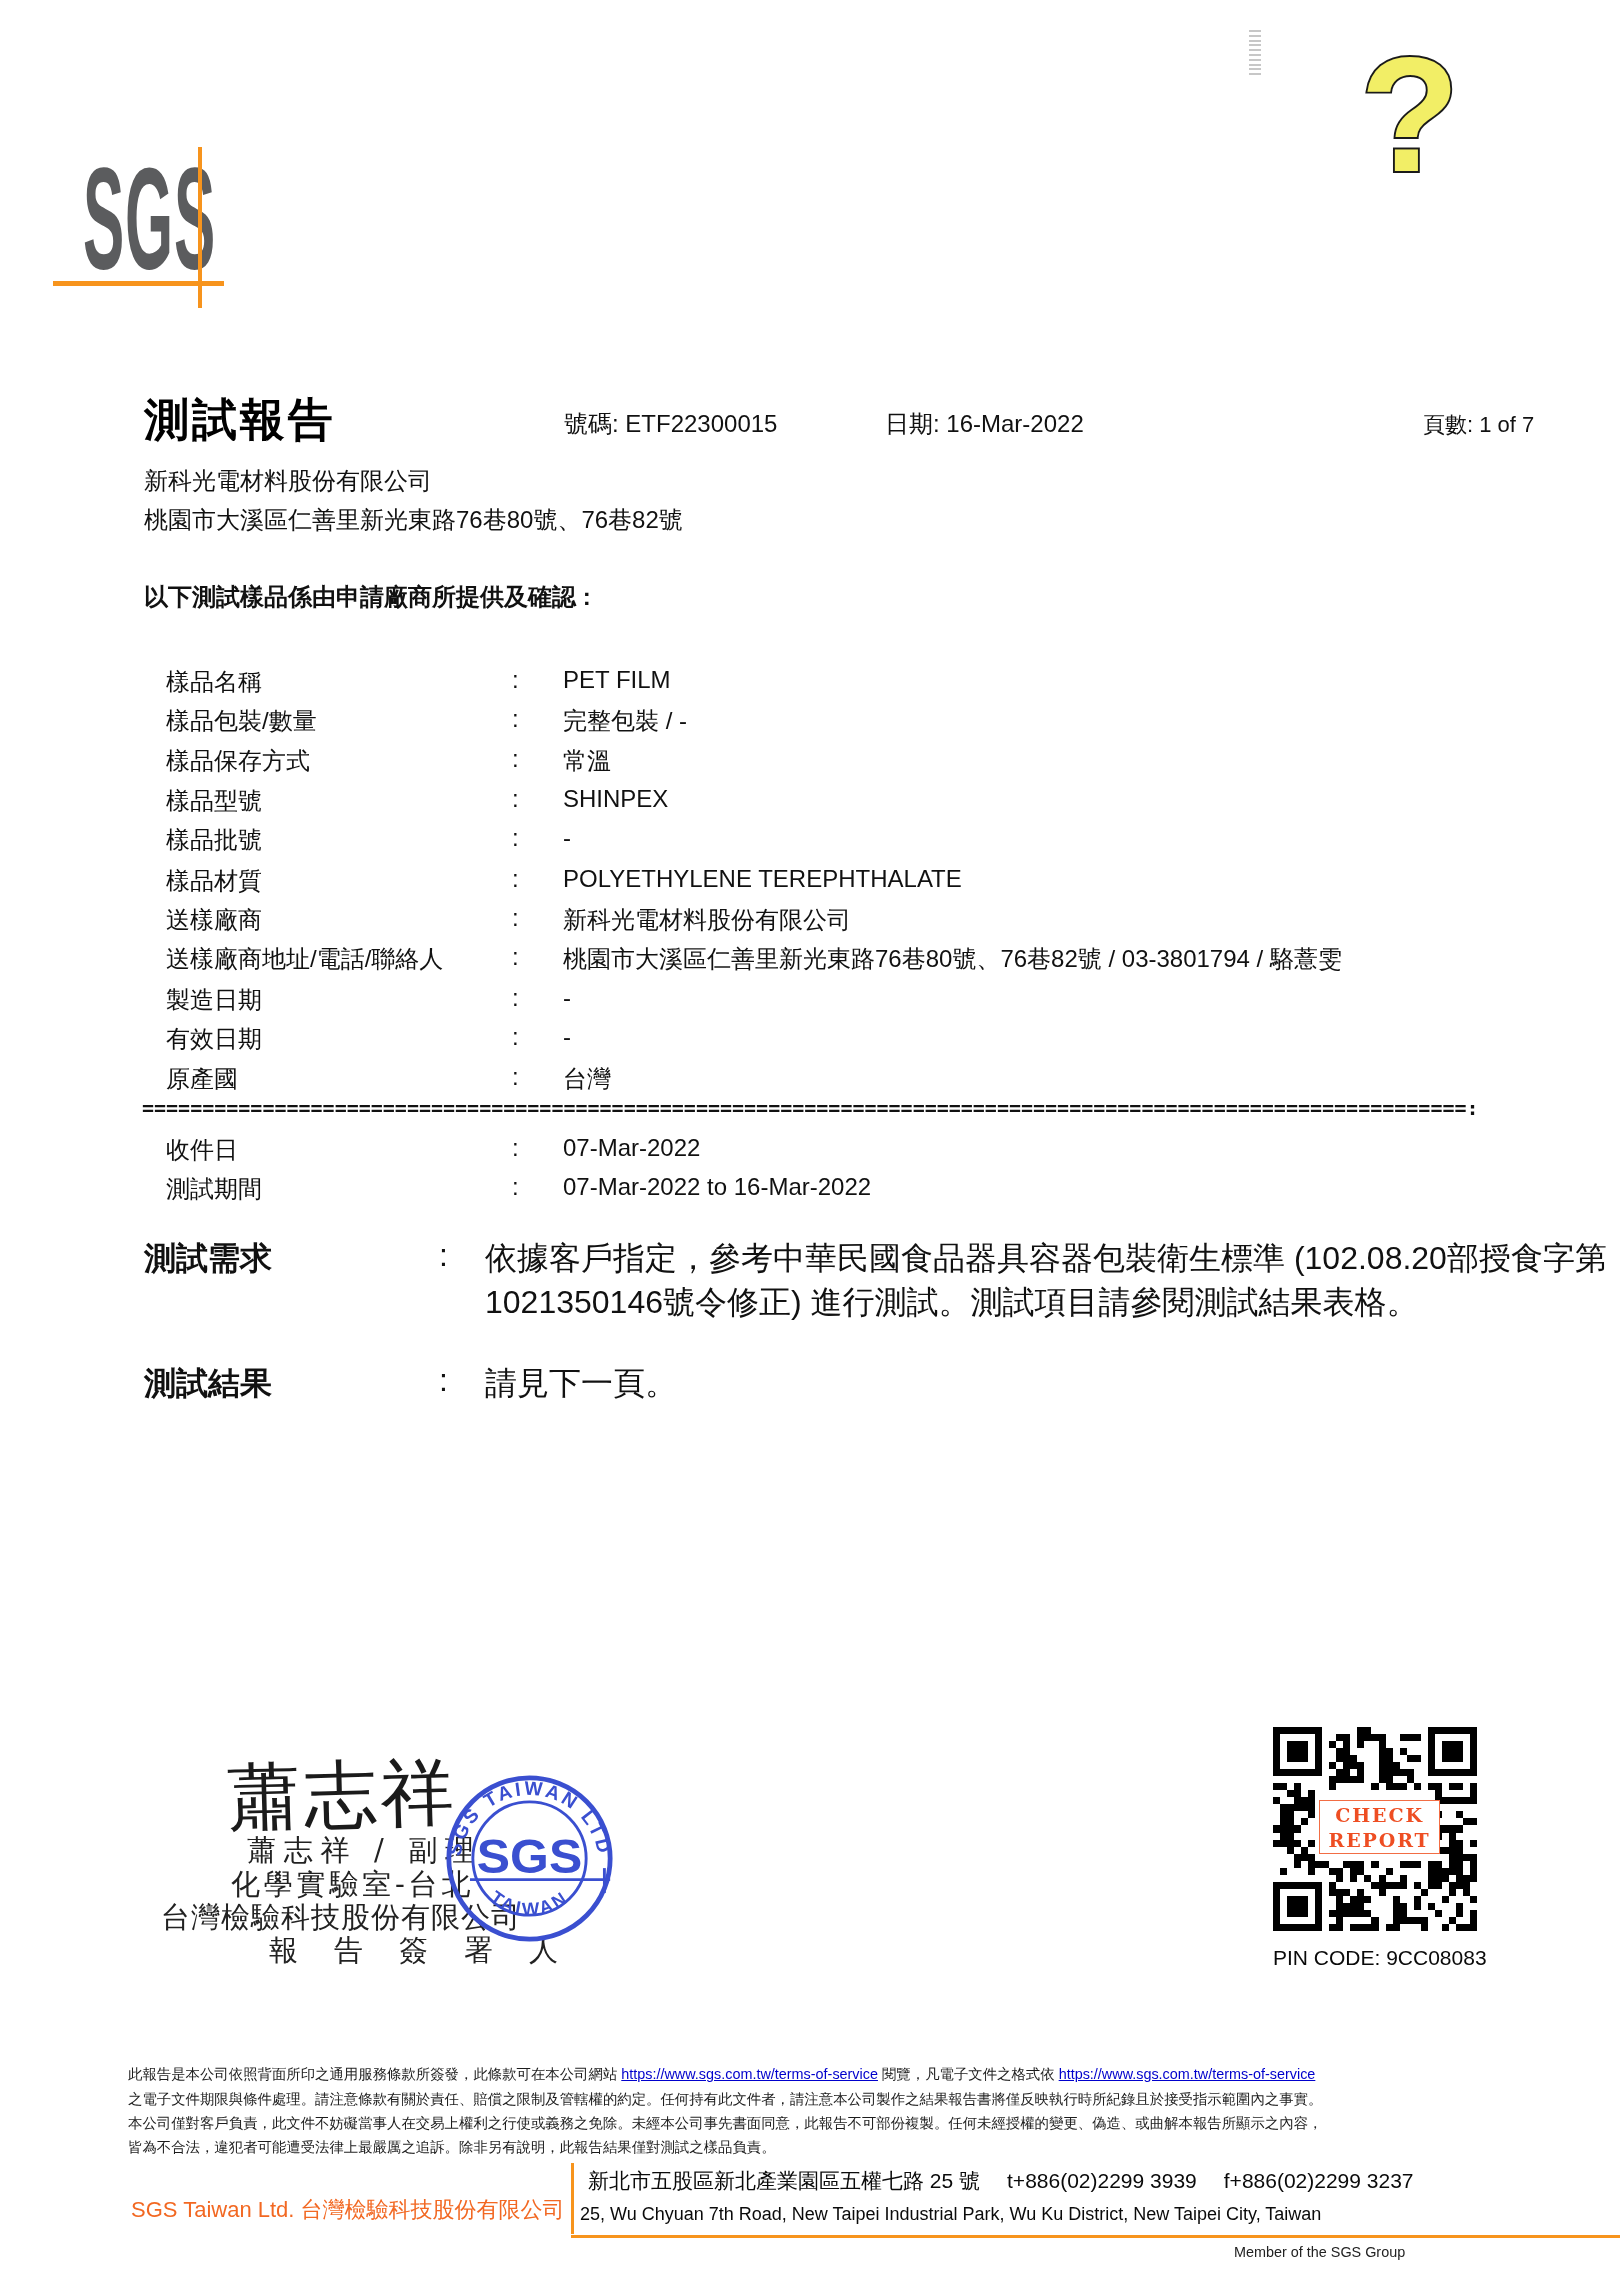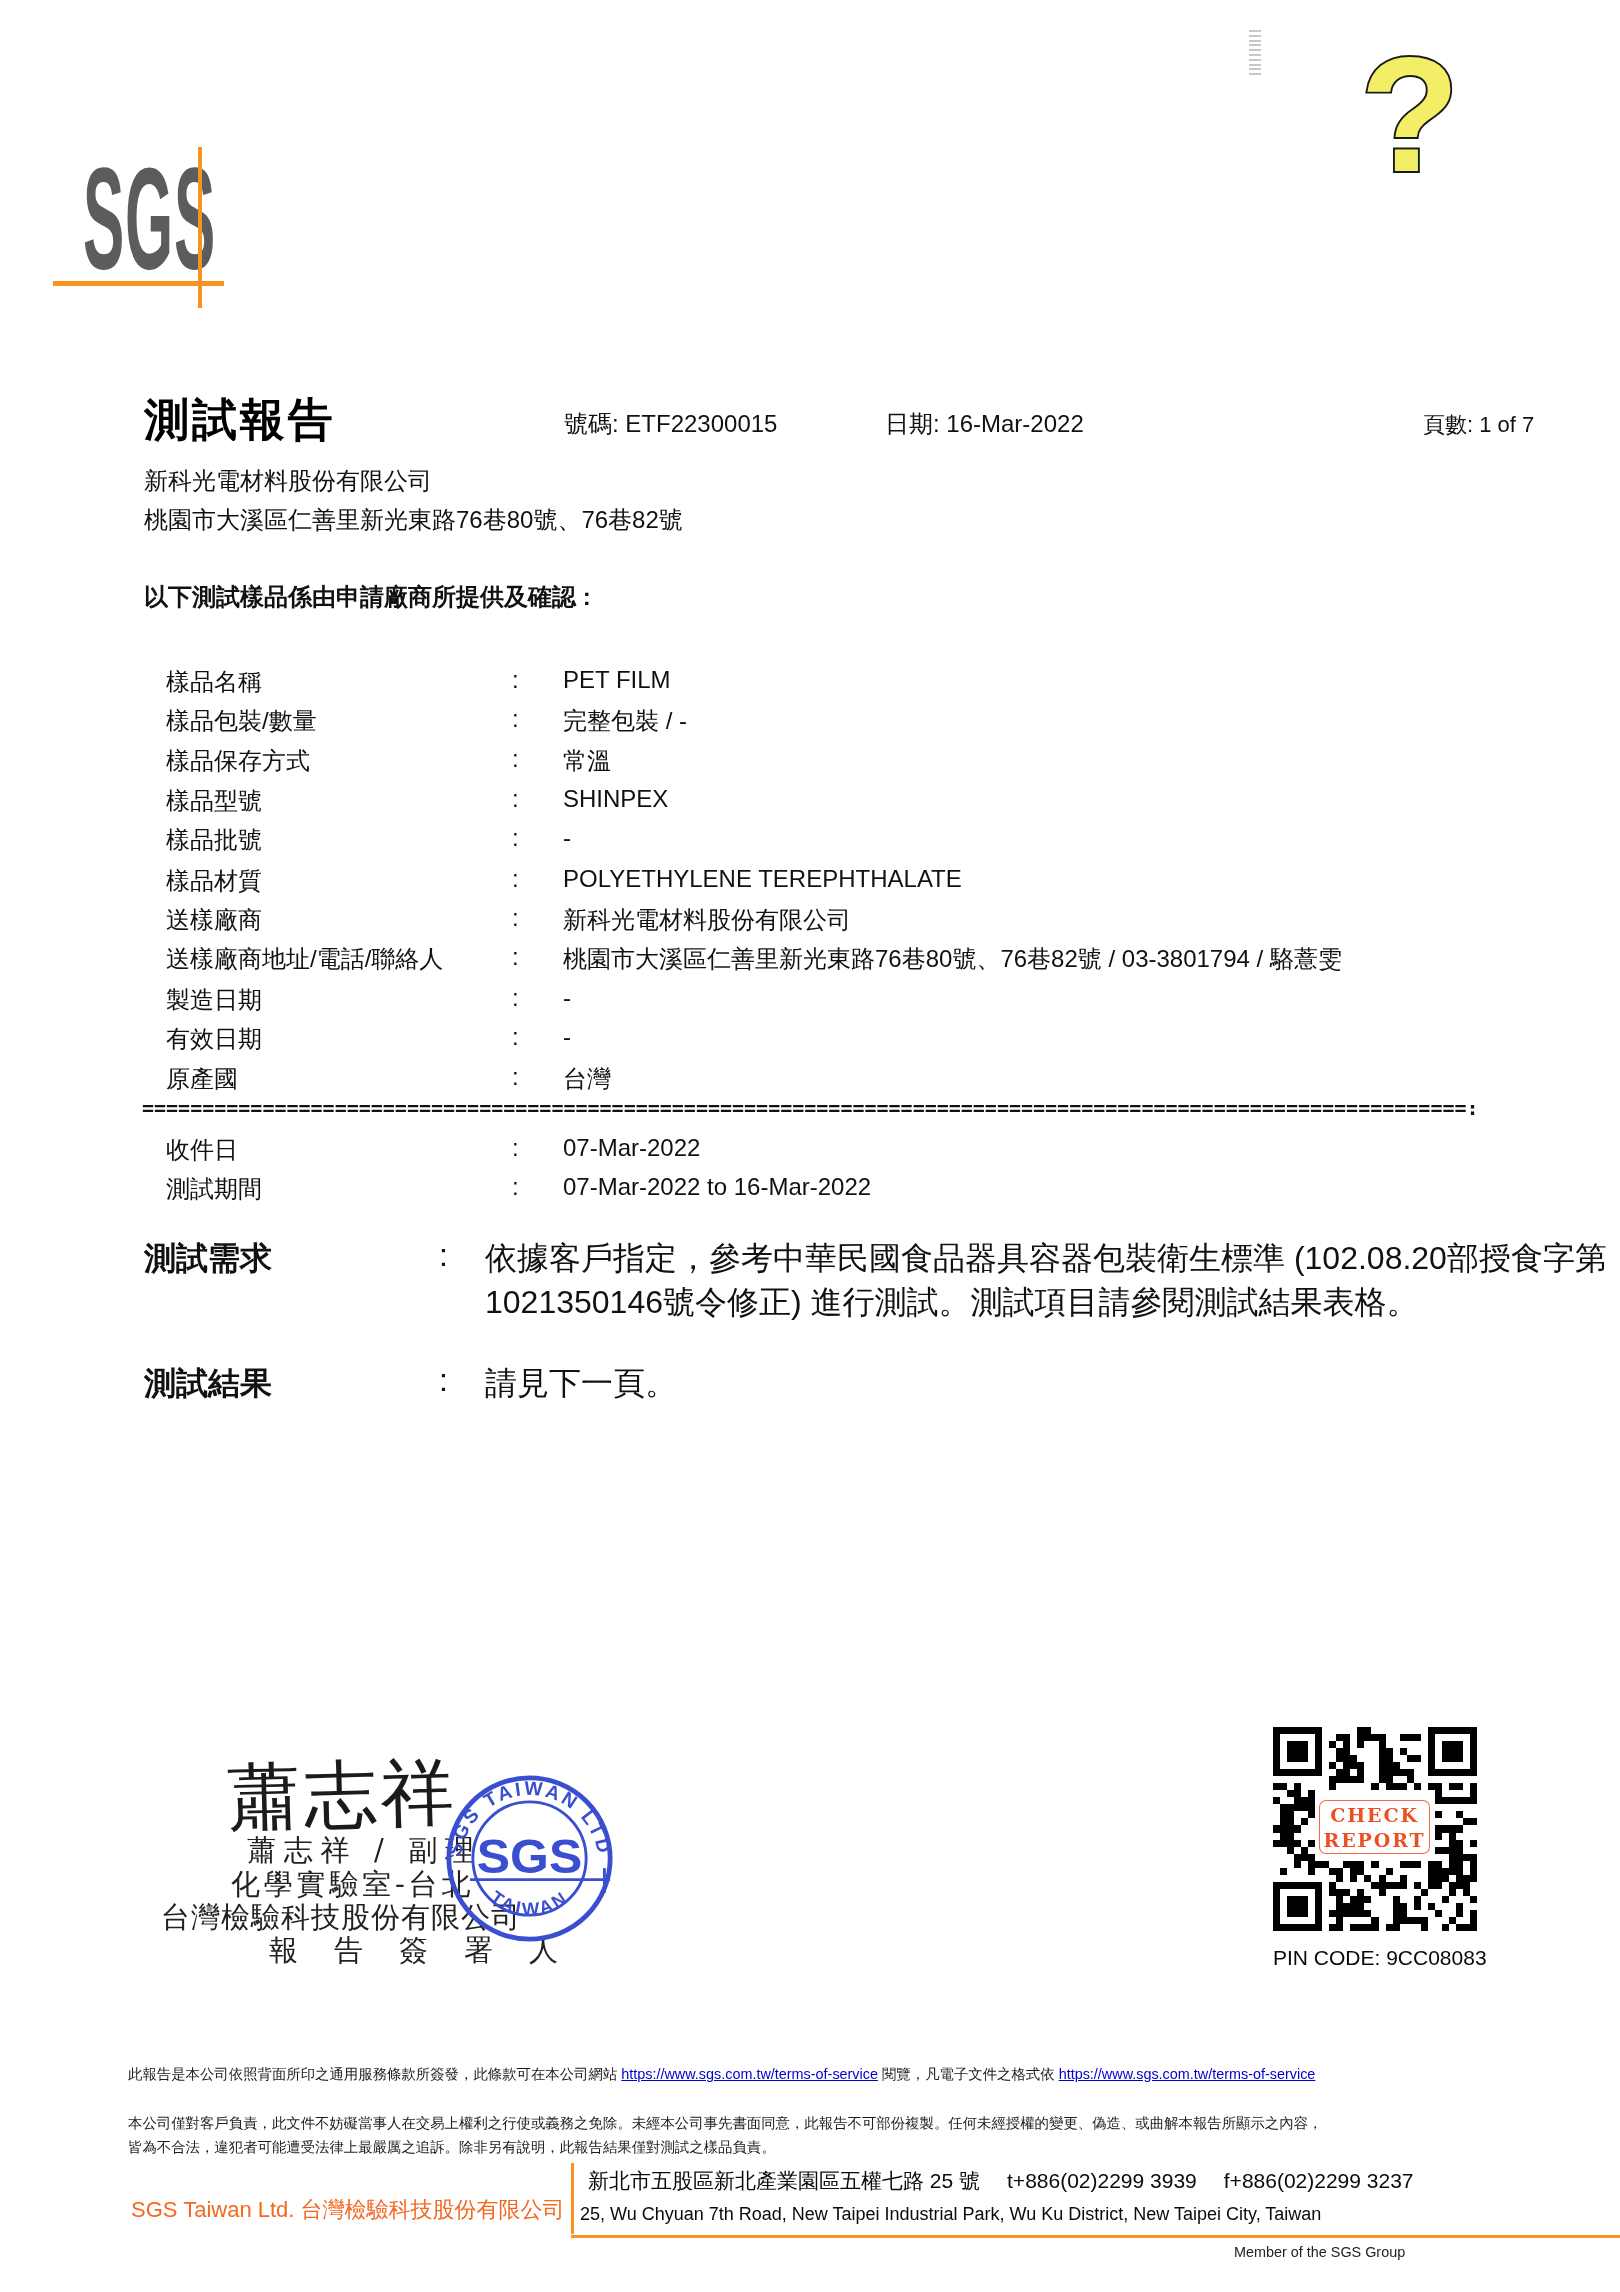--- a/index.html
+++ b/index.html
@@ -48,22 +48,22 @@
             color:#1b1b1b;transform:rotate(-1.5deg);letter-spacing:3.8px;}
   .sig-line{font-family:"DejaVu Serif","Liberation Serif",serif;color:#222;font-size:29px;}
   .sig-l1{left:247px;top:1831px;letter-spacing:7.7px;}
   .sig-l2{left:231px;top:1865px;letter-spacing:3.8px;}
   .sig-l3{left:161px;top:1898px;letter-spacing:1px;}
   .sig-l4{left:237px;top:1931px;letter-spacing:13.4px;margin-left:32px;}
   .stamp{left:445px;top:1774px;}
 
   
   .qr-wrap{left:1273px;top:1727px;width:204px;height:204px;}
-  .qr-overlay{position:absolute;left:46px;top:73px;width:111px;height:54px;background:#fff;
-              border:1.9px solid rgba(240,84,35,.85);border-radius:7px;text-align:center;
+  .qr-overlay{position:absolute;left:46px;top:73px;width:121px;height:54px;background:#fff;
+              border:1.9px solid rgba(240,84,35,.85);border-radius:0;text-align:center;
               font-family:"DejaVu Serif","Liberation Serif",serif;font-weight:bold;font-size:19px;
               line-height:25px;color:#ee4e23;letter-spacing:1.9px;padding-top:1.9px;box-sizing:border-box;}
   .pin{left:1273px;top:1946px;width:204px;text-align:center;font-size:21px;color:#0a0a0a;}
 
   
   .disc{font-size:14.4px;color:#1c1c1c;left:128px;}
   .disc a{color:#0000cc;text-decoration:underline;}
   .d1{top:2065px;} .d2{top:2090px;} .d3{top:2114px;} .d4{top:2138px;}
 
   .f-zh{left:588px;top:2167px;font-size:21px;color:#0a0a0a;}
@@ -456,20 +456,21 @@
         <rect x="2" y="24" width="3" height="3" fill="#000"></rect>
       </svg>
     <div class="qr-overlay">
       <div>CHECK</div>
       <div>REPORT</div>
     </div>
   </div>
   <div class="abs pin nw">PIN CODE: 9CC08083</div>
 
   <div class="abs disc d1 nw"><span>此報告是本公司依照背面所印之通用服務條款所簽發，此條款可在本公司網站 </span><a href="#">https://www.sgs.com.tw/terms-of-service</a><span> 閱覽，凡電子文件之格式依 </span><a href="#">https://www.sgs.com.tw/terms-of-service</a></div>
+  <div class="abs disc d2 nw">之電子文件期限與條件處理。請注意條款有關於責任、賠償之限制及管轄權的約定。任何持有此文件者，請注意本公司製作之結果報告書將僅反映執行時所紀錄且於接受指示範圍內之事實。</div>
   <div class="abs disc d3 nw">本公司僅對客戶負責，此文件不妨礙當事人在交易上權利之行使或義務之免除。未經本公司事先書面同意，此報告不可部份複製。任何未經授權的變更、偽造、或曲解本報告所顯示之內容，</div>
   <div class="abs disc d4 nw">皆為不合法，違犯者可能遭受法律上最嚴厲之追訴。除非另有說明，此報告結果僅對測試之樣品負責。</div>
 
   <div class="abs f-vline"></div>
   <div class="abs f-hline"></div>
   <div class="abs f-zh nw">
     <span>新北市五股區新北產業園區五權七路 25 號</span><span>t+886(02)2299 3939</span><span>f+886(02)2299 3237</span>
   </div>
   <div class="abs f-orange nw">SGS Taiwan Ltd. 台灣檢驗科技股份有限公司</div>
   <div class="abs f-en nw">25, Wu Chyuan 7th Road, New Taipei Industrial Park, Wu Ku District, New Taipei City, Taiwan</div>

